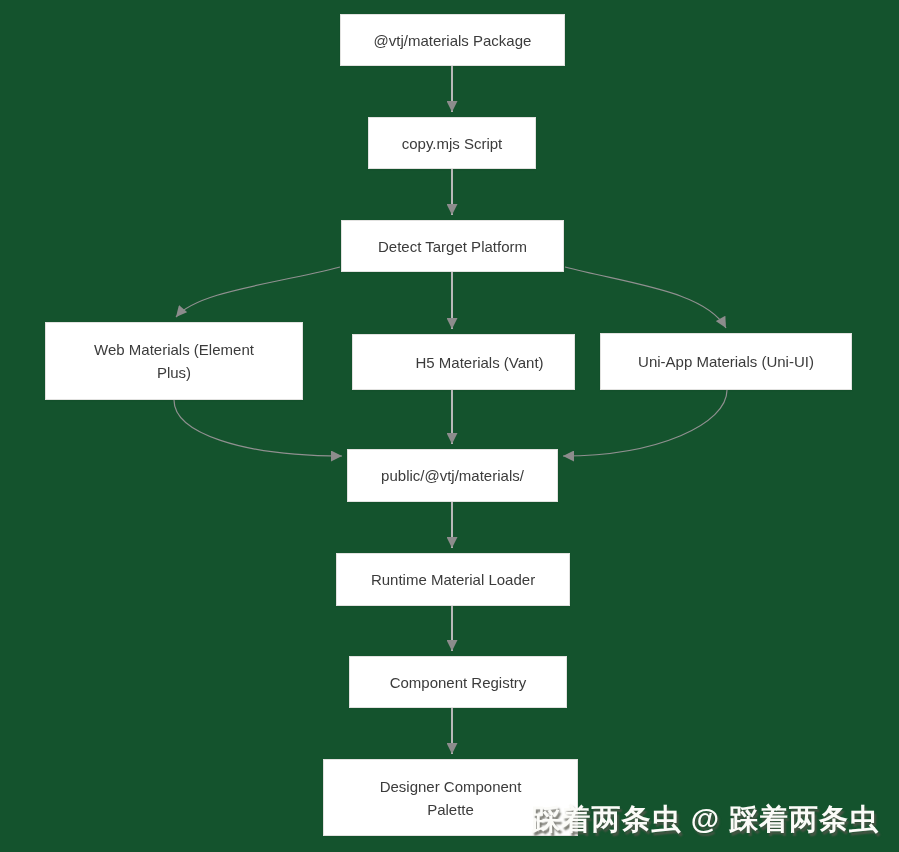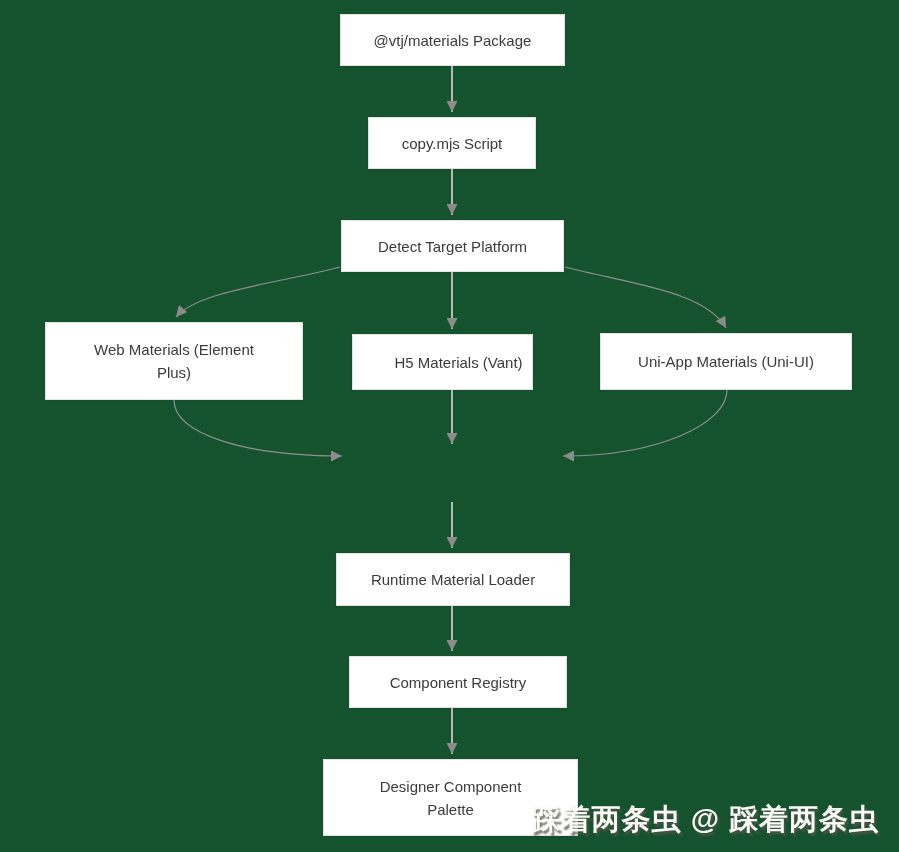--- a/index.html
+++ b/index.html
@@ -37,21 +37,21 @@
     line-height: 23px;
   }
   .node span { display: inline-block; }
 
   
   .n-package   { left: 340px; top: 14px;  width: 225px; height: 52px; }
   .n-copy      { left: 368px; top: 117px; width: 168px; height: 52px; }
   .n-detect    { left: 341px; top: 220px; width: 223px; height: 52px; }
   .n-web       { left: 45px;  top: 322px; width: 258px; height: 78px; justify-content: center; }
   .n-web span  { max-width: 185px; }
-  .n-h5        { left: 352px; top: 334px; width: 181px; height: 56px; padding-left: 32px; }
+  .n-h5        { left: 352px; top: 334px; width: 223px; height: 56px; padding-left: 32px; }
   .n-uni       { left: 600px; top: 333px; width: 252px; height: 57px; align-items: center; }
   .n-public    { left: 347px; top: 449px; width: 211px; height: 53px; }
   .n-runtime   { left: 336px; top: 553px; width: 234px; height: 53px; }
   .n-registry  { left: 349px; top: 656px; width: 218px; height: 52px; }
   .n-palette   { left: 323px; top: 759px; width: 255px; height: 77px; }
   .n-palette span { max-width: 165px; }
 
   .watermark {
     position: absolute;
     right: 20px;
@@ -106,20 +106,23 @@
     </div>
   <div class="node n-web">
       <span>Web Materials (Element Plus)</span>
     </div>
   <div class="node n-h5">
       <span>H5 Materials (Vant)</span>
     </div>
   <div class="node n-uni">
       <span>Uni-App Materials (Uni-UI)</span>
     </div>
+  <div class="node n-public">
+      <span>public/@vtj/materials/</span>
+    </div>
   <div class="node n-runtime">
       <span>Runtime Material Loader</span>
     </div>
   <div class="node n-registry">
       <span>Component Registry</span>
     </div>
   <div class="node n-palette">
       <span>Designer Component Palette</span>
     </div>
 

